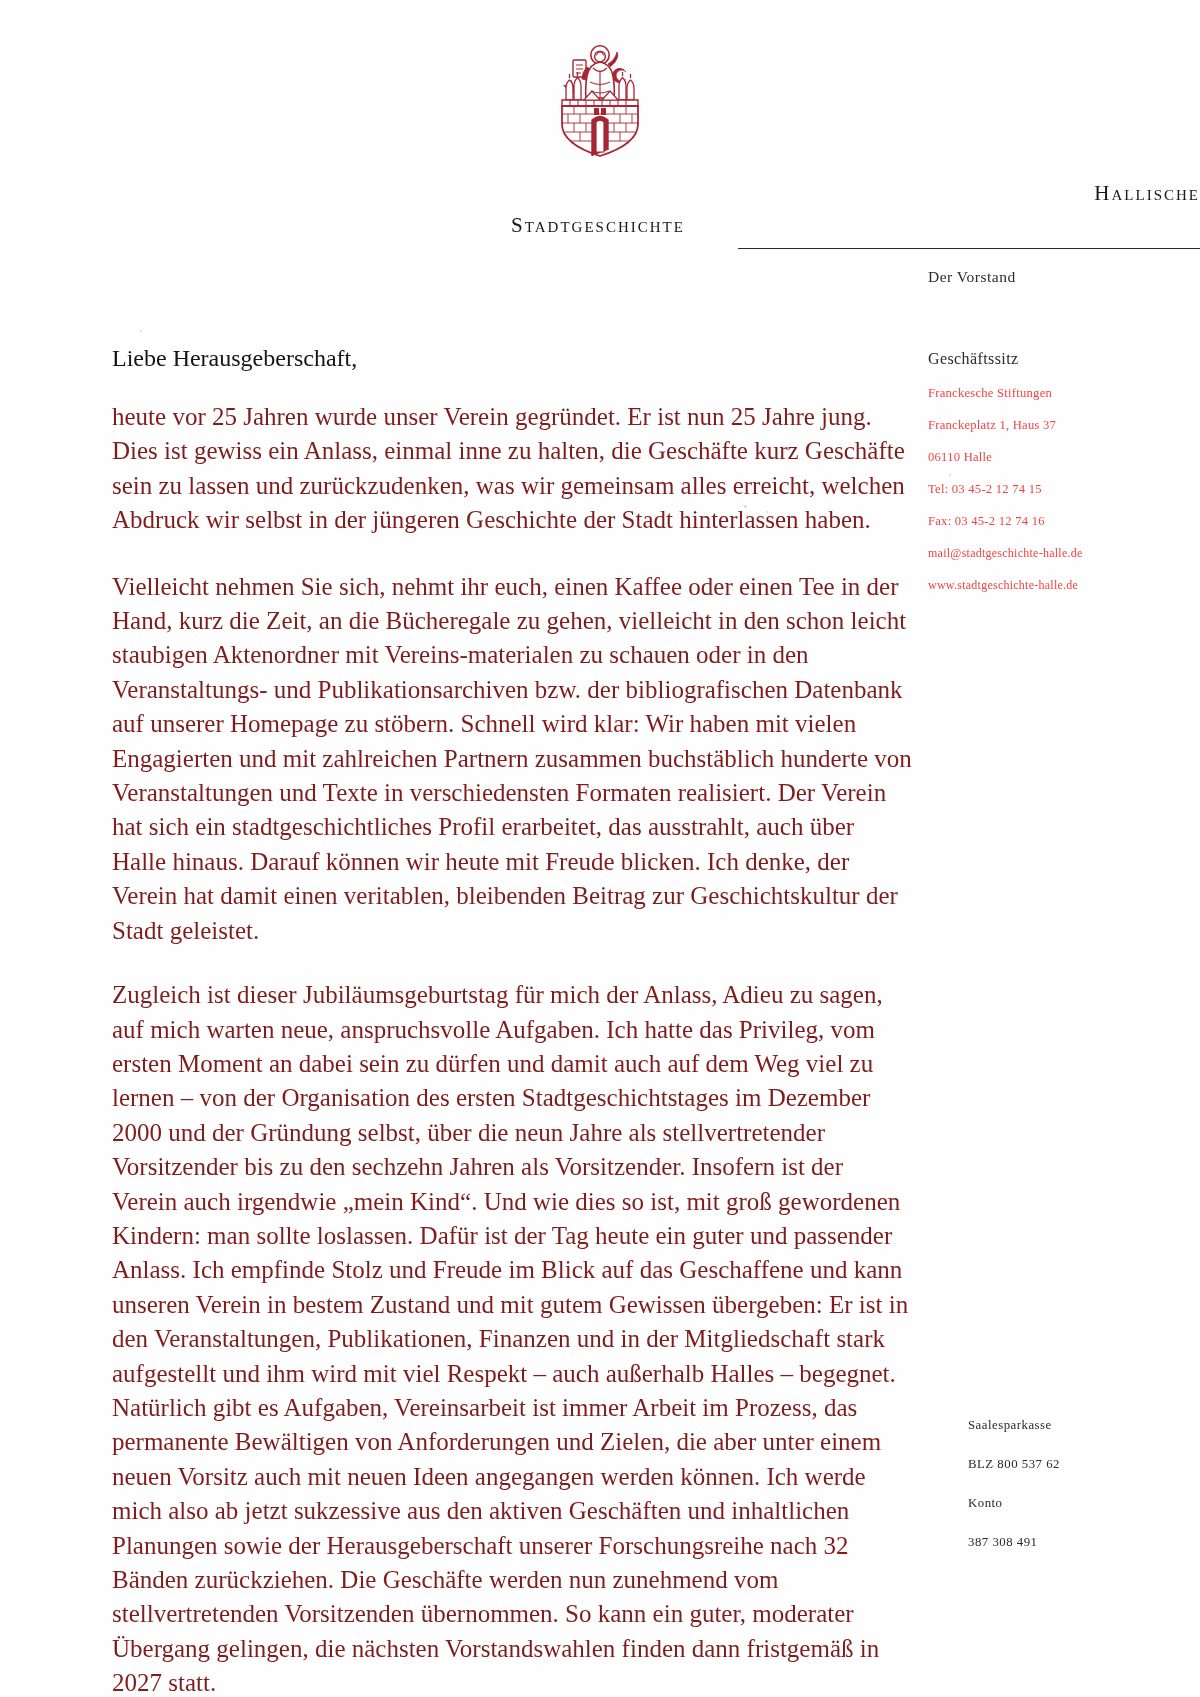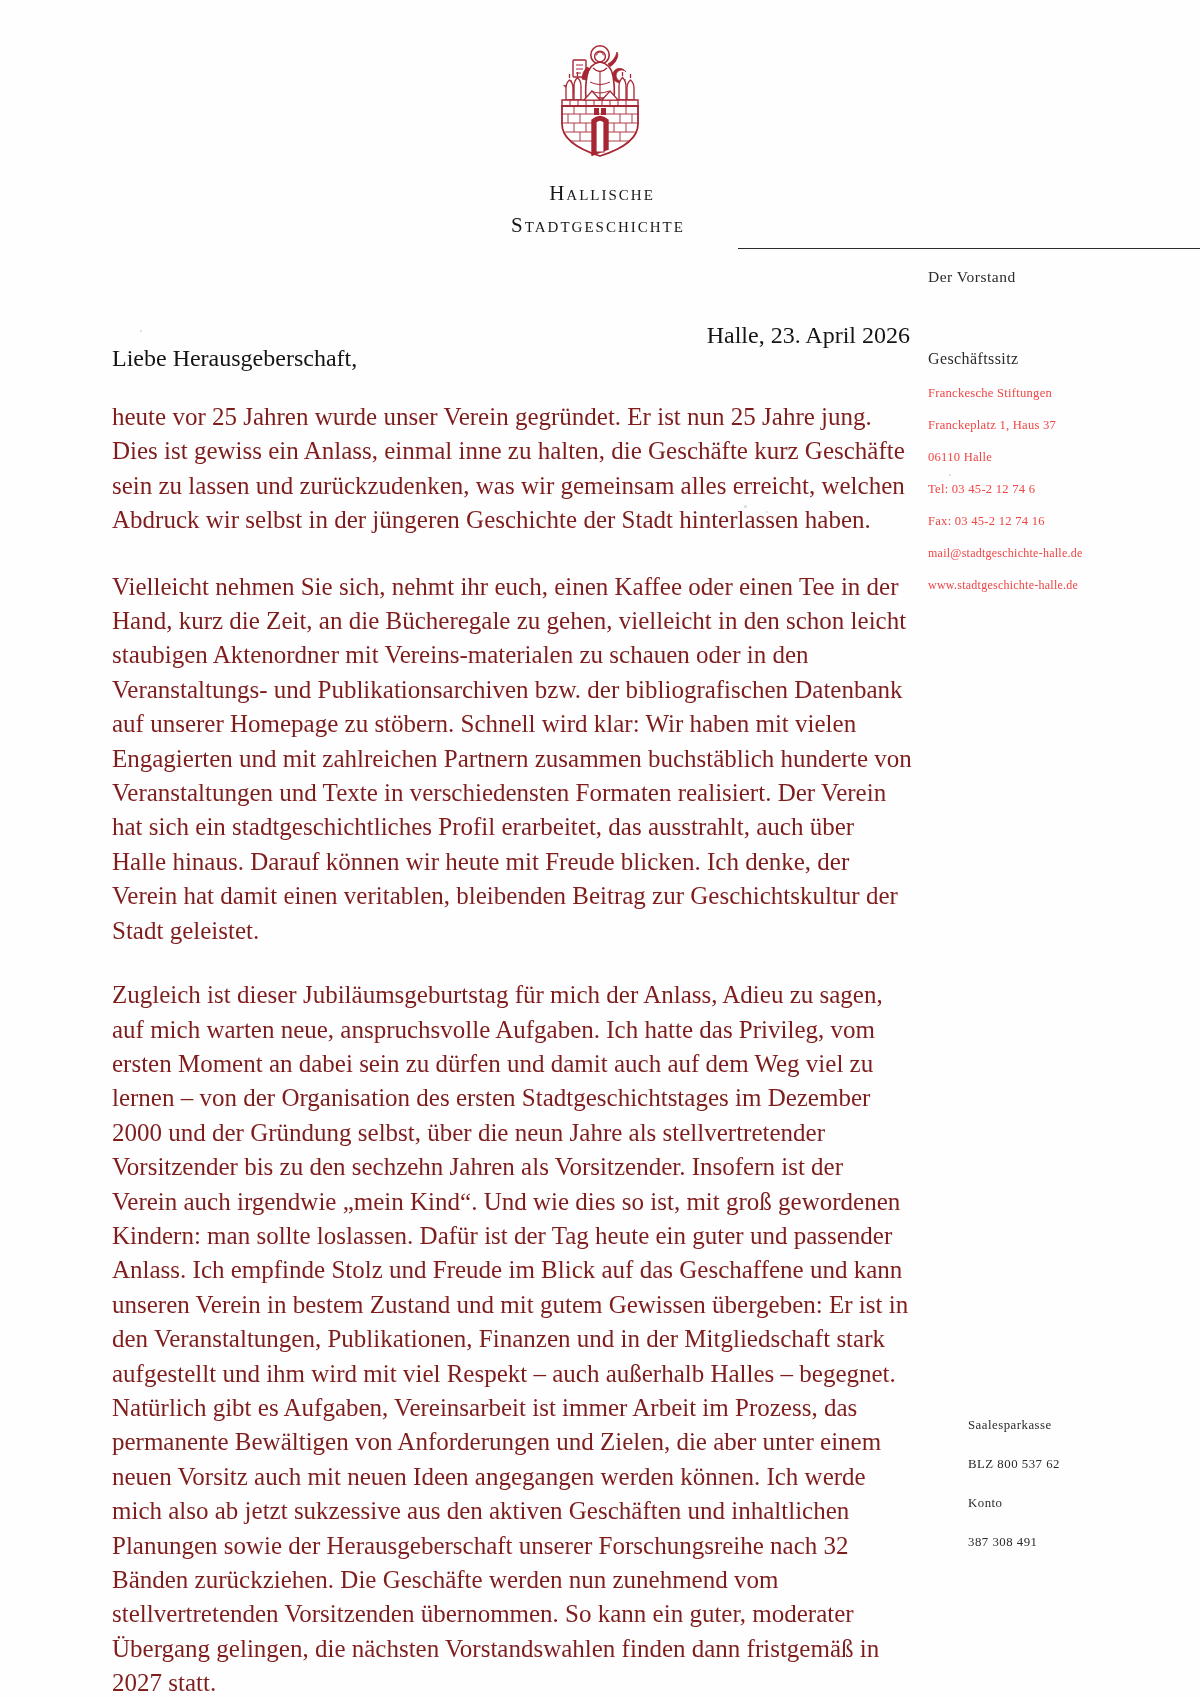--- a/index.html
+++ b/index.html
@@ -39,21 +39,21 @@
     font-size: 21px;
     letter-spacing: 2.0px;
     color: #17171c;
     font-variant: small-caps;
   }
   .org-line {
     display: block;
     white-space: pre;
   }
   .org-line.l1 { margin-left: 6px; }
-  .org-line.l2 { margin-left: 4px; }
+  .org-line.l2 { margin-left: 4px; text-align: right; }
   .org-line.l3 { margin-left: -4px; }
 
   
   .head-rule {
     position: absolute;
     left: 738px;
     top: 248px;
     width: 462px;
     height: 0;
     border-top: 1.6px solid #2b2b2b;
@@ -219,34 +219,33 @@
   </div>
 
   <div class="head-rule"></div>
 
   <div class="sidebar">
     <div class="sb-vorstand">Der Vorstand</div>
     <div class="sb-heading">Geschäftssitz</div>
     <div class="sb-line">Franckesche Stiftungen</div>
     <div class="sb-line">Franckeplatz 1, Haus 37</div>
     <div class="sb-line">06110 Halle</div>
-    <div class="sb-line">Tel: 03 45-2 12 74 6</div>
+    <div class="sb-line">Tel: 03 45-2 12 74 15</div>
     <div class="sb-line">Fax: 03 45-2 12 74 16</div>
     <div class="sb-line small">mail@stadtgeschichte-halle.de</div>
     <div class="sb-line small">www.stadtgeschichte-halle.de</div>
   </div>
 
   <div class="bank">
     <div class="bank-line">Saalesparkasse</div>
     <div class="bank-line">BLZ 800 537 62</div>
     <div class="bank-line">Konto</div>
     <div class="bank-line">387 308 491</div>
   </div>
 
-  <div class="date-line">Halle, 23. April 2026</div>
   <div class="salutation">Liebe Herausgeberschaft,</div>
 
   <div class="body-text">
     <p class="para p1">heute vor 25 Jahren wurde unser Verein gegründet. Er ist nun 25 Jahre jung. Dies ist gewiss ein Anlass, einmal inne zu halten, die Geschäfte kurz Geschäfte sein zu lassen und zurückzudenken, was wir gemeinsam alles erreicht, welchen Abdruck wir selbst in der jüngeren Geschichte der Stadt hinterlassen haben.</p>
     <p class="para">Vielleicht nehmen Sie sich, nehmt ihr euch, einen Kaffee oder einen Tee in der Hand, kurz die Zeit, an die Bücheregale zu gehen, vielleicht in den schon leicht staubigen Aktenordner mit Vereins-materialen zu schauen oder in den Veranstaltungs- und Publikationsarchiven bzw. der bibliografischen Datenbank auf unserer Homepage zu stöbern. Schnell wird klar: Wir haben mit vielen Engagierten und mit zahlreichen Partnern zusammen buchstäblich hunderte von Veranstaltungen und Texte in verschiedensten Formaten realisiert. Der Verein hat sich ein stadtgeschichtliches Profil erarbeitet, das ausstrahlt, auch über Halle hinaus. Darauf können wir heute mit Freude blicken. Ich denke, der Verein hat damit einen veritablen, bleibenden Beitrag zur Geschichtskultur der Stadt geleistet.</p>
     <p class="para">Zugleich ist dieser Jubiläumsgeburtstag für mich der Anlass, Adieu zu sagen, auf mich warten neue, anspruchsvolle Aufgaben. Ich hatte das Privileg, vom ersten Moment an dabei sein zu dürfen und damit auch auf dem Weg viel zu lernen – von der Organisation des ersten Stadtgeschichtstages im Dezember 2000 und der Gründung selbst, über die neun Jahre als stellvertretender Vorsitzender bis zu den sechzehn Jahren als Vorsitzender. Insofern ist der Verein auch irgendwie „mein Kind“. Und wie dies so ist, mit groß gewordenen Kindern: man sollte loslassen. Dafür ist der Tag heute ein guter und passender Anlass. Ich empfinde Stolz und Freude im Blick auf das Geschaffene und kann unseren Verein in bestem Zustand und mit gutem Gewissen übergeben: Er ist in den Veranstaltungen, Publikationen, Finanzen und in der Mitgliedschaft stark aufgestellt und ihm wird mit viel Respekt – auch außerhalb Halles – begegnet. Natürlich gibt es Aufgaben, Vereinsarbeit ist immer Arbeit im Prozess, das permanente Bewältigen von Anforderungen und Zielen, die aber unter einem neuen Vorsitz auch mit neuen Ideen angegangen werden können. Ich werde mich also ab jetzt sukzessive aus den aktiven Geschäften und inhaltlichen Planungen sowie der Herausgeberschaft unserer Forschungsreihe nach 32 Bänden zurückziehen. Die Geschäfte werden nun zunehmend vom stellvertretenden Vorsitzenden übernommen. So kann ein guter, moderater Übergang gelingen, die nächsten Vorstandswahlen finden dann fristgemäß in 2027 statt.</p>
   </div>
 
   <span class="speck" style="left:744px; top:505px; width:3px; height:3px;"></span>
   <span class="speck" style="left:766px; top:511px; width:2px; height:2px;"></span>

